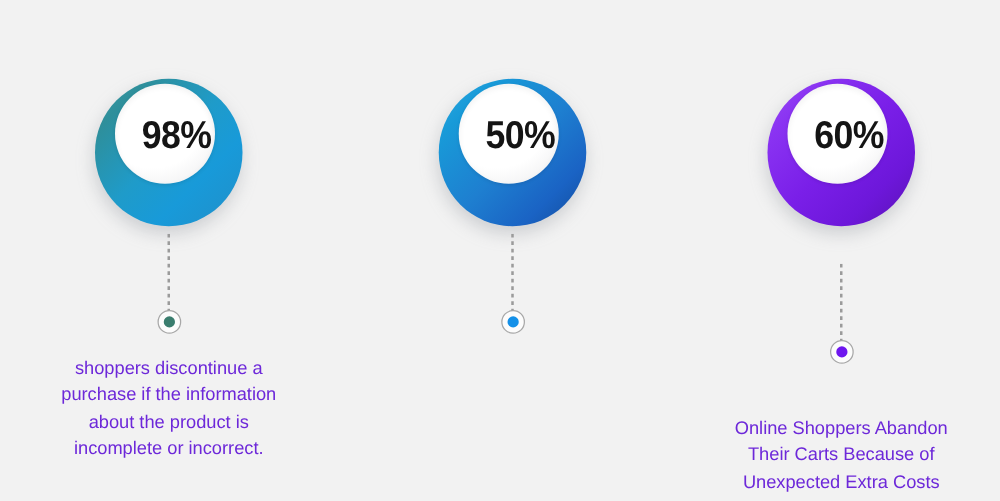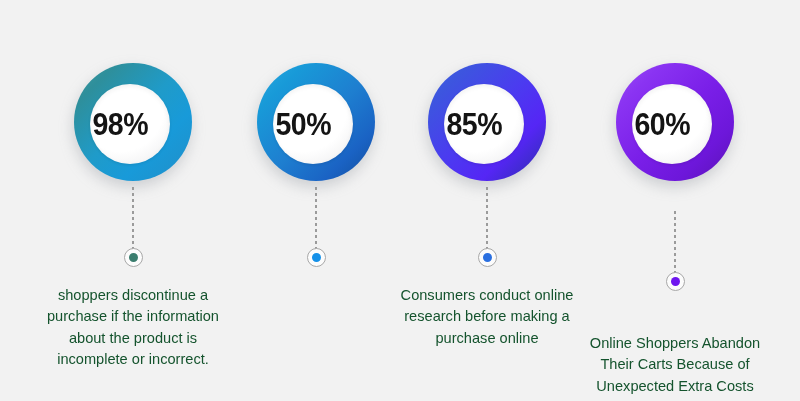--- a/index.html
+++ b/index.html
@@ -69,29 +69,29 @@
     top: 2px;
     width: 118px;
     height: 118px;
     border-radius: 50%;
     z-index: 1;
   }
 
   .ring-inner {
     position: absolute;
     left: 19px;
-    top: 23px;
+    top: 6px;
     width: 80px;
     height: 80px;
     border-radius: 50%;
     background: radial-gradient(circle at 38% 30%, #ffffff 0%, #ffffff 58%, #f0f0f1 88%, #e6e6e8 100%);
     box-shadow: inset 0 2px 5px rgba(0,0,0,0.06), 0 1px 3px rgba(0,0,0,0.10);
     display: flex;
     align-items: center;
-    justify-content: flex-start;
+    justify-content: flex-end;
     z-index: 2;
   }
 
   .pct {
     font-family: "Liberation Sans Narrow", "Liberation Sans", sans-serif;
     font-size: 31px;
     font-weight: 700;
     color: #141414;
     letter-spacing: -0.5px;
     line-height: 1;
@@ -134,21 +134,21 @@
     border-radius: 50%;
   }
 
   
   .caption {
     margin-top: 12px;
     width: 186px;
     text-align: center;
     font-size: 14.6px;
     line-height: 1.47;
-    color: #14532d;
+    color: #6d28d9;
     font-family: "Liberation Sans", sans-serif;
     font-weight: 400;
   }
 </style>
 </head>
 <body style="background: rgb(242, 242, 242);">
 
 <div id="infographic" style="background: rgb(242, 242, 242);">
 
   <div class="stat-card c1">
@@ -177,36 +177,20 @@
       </div>
     </div>
     <div class="connector">
       <div class="dotted-line"></div>
       <div class="node">
         <div class="node-dot" style="background: rgb(20, 144, 232);"></div>
       </div>
     </div>
   </div>
 
-  <div class="stat-card c3">
-    <div class="ring-wrap">
-      <div class="ring-shadow"></div>
-      <div class="ring" style="background: linear-gradient(135deg, rgb(63, 98, 224) 0%, rgb(61, 85, 223) 18%, rgb(75, 59, 240) 48%, rgb(85, 38, 245) 72%, rgb(42, 47, 168) 100%);"></div>
-      <div class="ring-inner">
-        <span class="pct">85%</span>
-      </div>
-    </div>
-    <div class="connector">
-      <div class="dotted-line"></div>
-      <div class="node">
-        <div class="node-dot" style="background: rgb(42, 111, 224);"></div>
-      </div>
-    </div>
-    <div class="caption">Consumers conduct online research before making a purchase online</div>
-  </div>
 
   <div class="stat-card c4">
     <div class="ring-wrap">
       <div class="ring-shadow"></div>
       <div class="ring" style="background: linear-gradient(135deg, rgb(154, 77, 245) 0%, rgb(138, 51, 242) 20%, rgb(122, 31, 232) 50%, rgb(109, 23, 218) 76%, rgb(90, 18, 180) 100%);"></div>
       <div class="ring-inner">
         <span class="pct">60%</span>
       </div>
     </div>
     <div class="connector">

